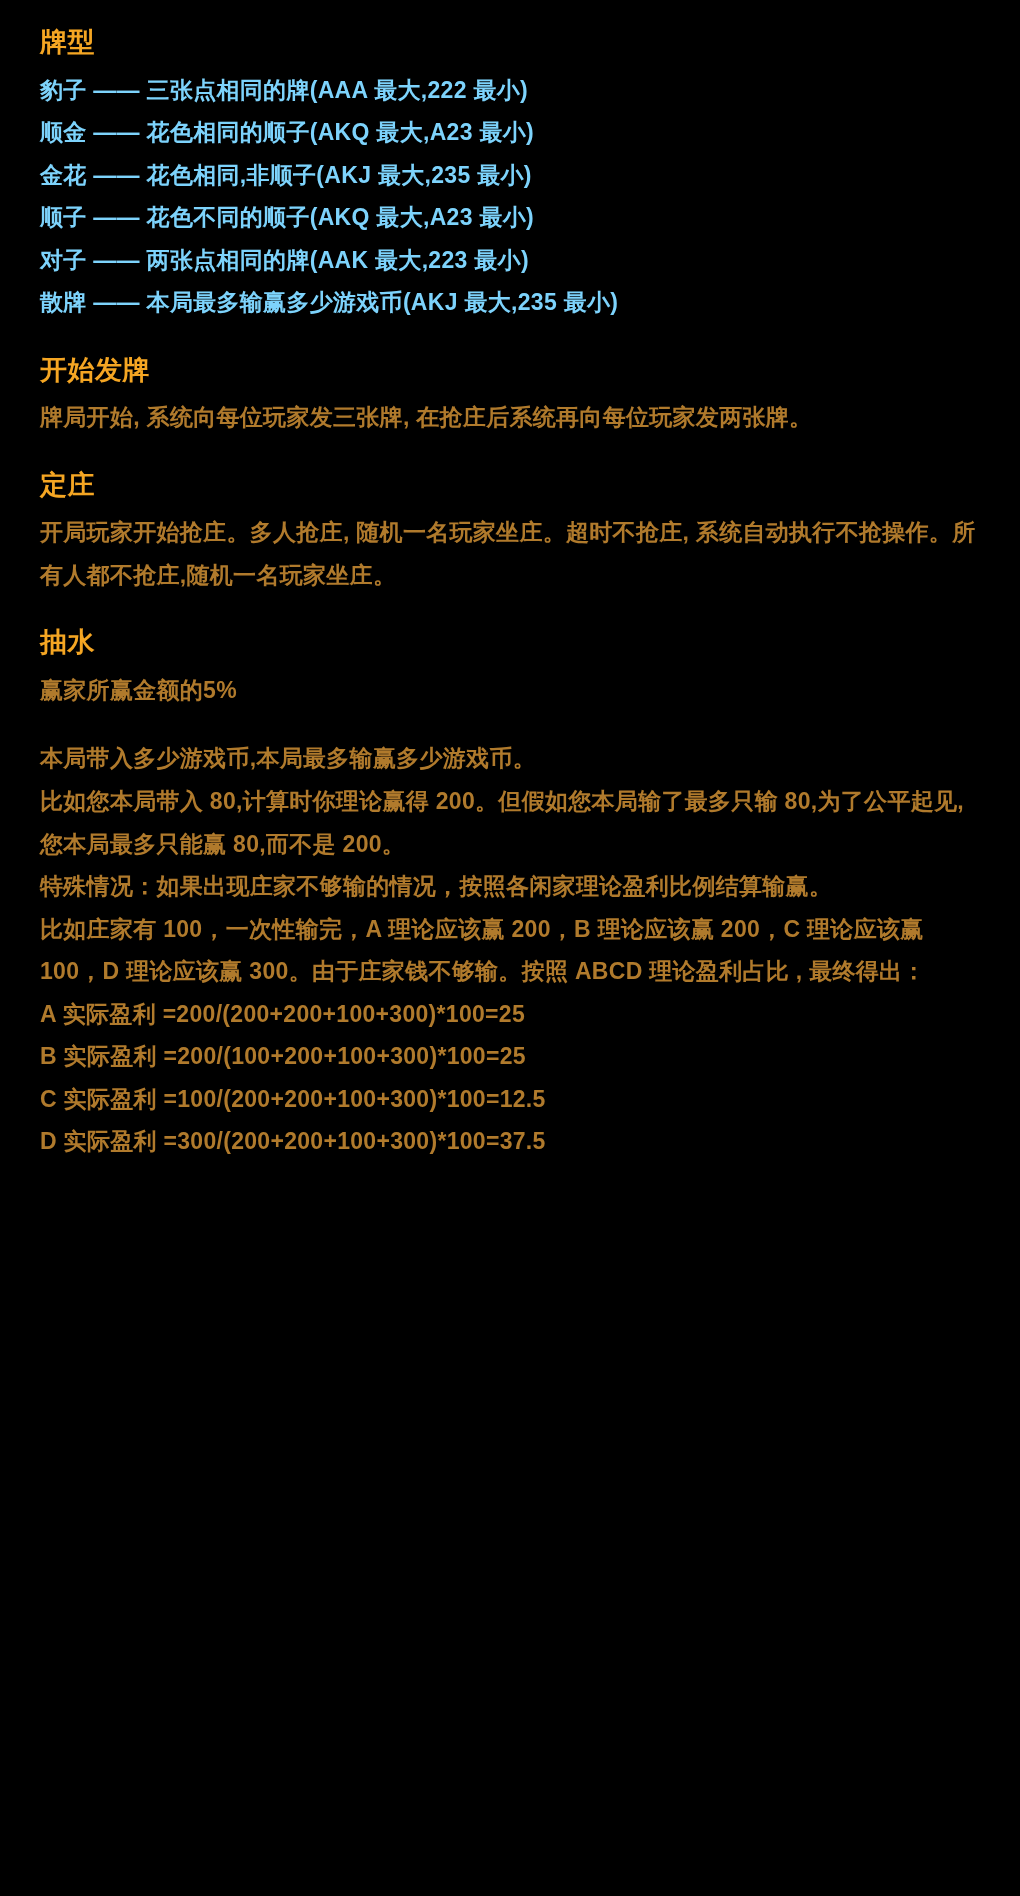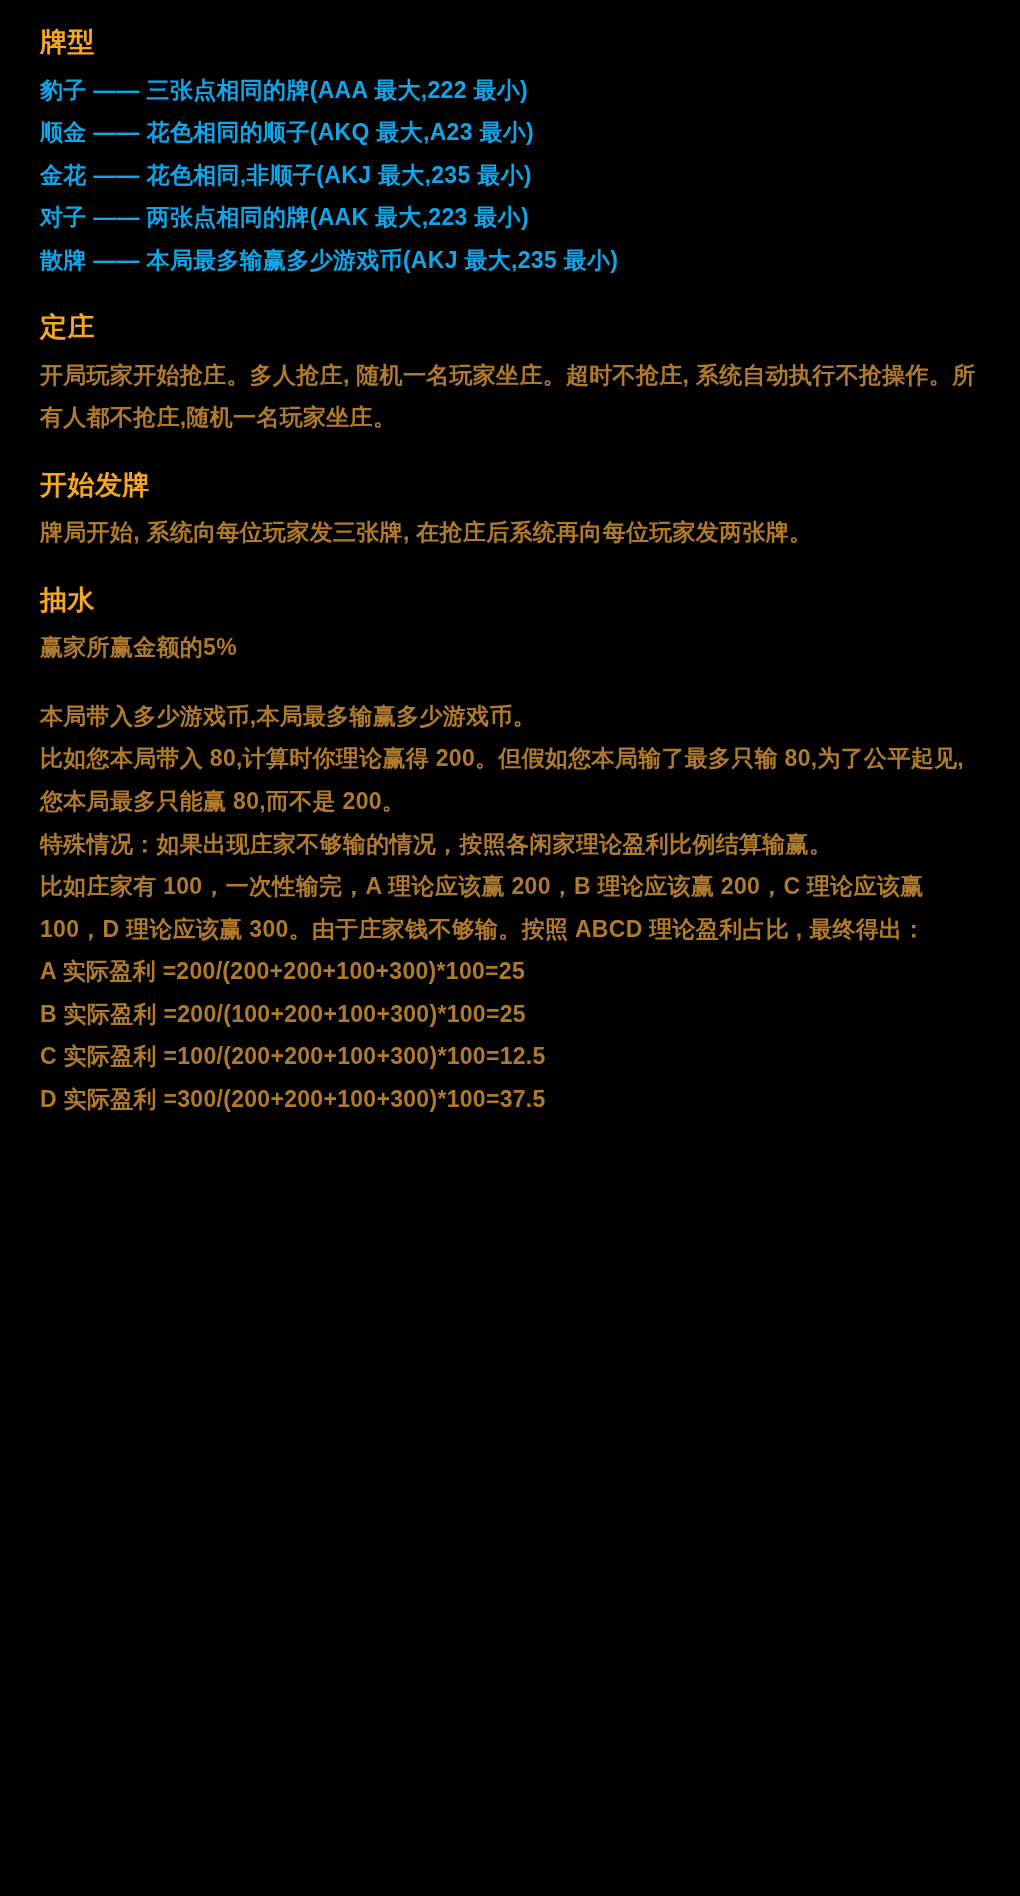--- a/index.html
+++ b/index.html
@@ -30,21 +30,21 @@
     line-height: 1.5;
     letter-spacing: 0.5px;
     margin: 0 0 6px 0;
   }
   .section.gap-top {
     margin-top: 26px;
   }
   .line {
     font-size: 23px;
     font-weight: bold;
-    color: #0ea5e9;
+    color: #7dd3fc;
     line-height: 1.85;
     letter-spacing: 0.3px;
   }
   .para {
     font-size: 23px;
     font-weight: bold;
     color: #b07a2c;
     line-height: 1.85;
     letter-spacing: 0.3px;
     margin: 0;
@@ -56,32 +56,33 @@
 </head>
 <body>
 
 <div class="page">
 
   <div class="section hand-list">
     <div class="section-title">牌型</div>
     <div class="line">豹子 —— 三张点相同的牌(AAA 最大,222 最小)</div>
     <div class="line">顺金 —— 花色相同的顺子(AKQ 最大,A23 最小)</div>
     <div class="line">金花 —— 花色相同,非顺子(AKJ 最大,235 最小)</div>
+    <div class="line">顺子 —— 花色不同的顺子(AKQ 最大,A23 最小)</div>
     <div class="line">对子 —— 两张点相同的牌(AAK 最大,223 最小)</div>
     <div class="line">散牌 —— 本局最多输赢多少游戏币(AKJ 最大,235 最小)</div>
   </div>
 
   <div class="section gap-top">
-    <div class="section-title">定庄</div>
-    <p class="para">开局玩家开始抢庄。多人抢庄, 随机一名玩家坐庄。超时不抢庄, 系统自动执行不抢操作。所有人都不抢庄,随机一名玩家坐庄。</p>
+    <div class="section-title">开始发牌</div>
+    <p class="para">牌局开始, 系统向每位玩家发三张牌, 在抢庄后系统再向每位玩家发两张牌。</p>
   </div>
 
   <div class="section gap-top">
-    <div class="section-title">开始发牌</div>
-    <p class="para">牌局开始, 系统向每位玩家发三张牌, 在抢庄后系统再向每位玩家发两张牌。</p>
+    <div class="section-title">定庄</div>
+    <p class="para">开局玩家开始抢庄。多人抢庄, 随机一名玩家坐庄。超时不抢庄, 系统自动执行不抢操作。所有人都不抢庄,随机一名玩家坐庄。</p>
   </div>
 
 
 
   <div class="section gap-top">
     <div class="section-title">抽水</div>
     <p class="para">赢家所赢金额的5%</p>
   </div>
 
   <div class="section gap-top">

